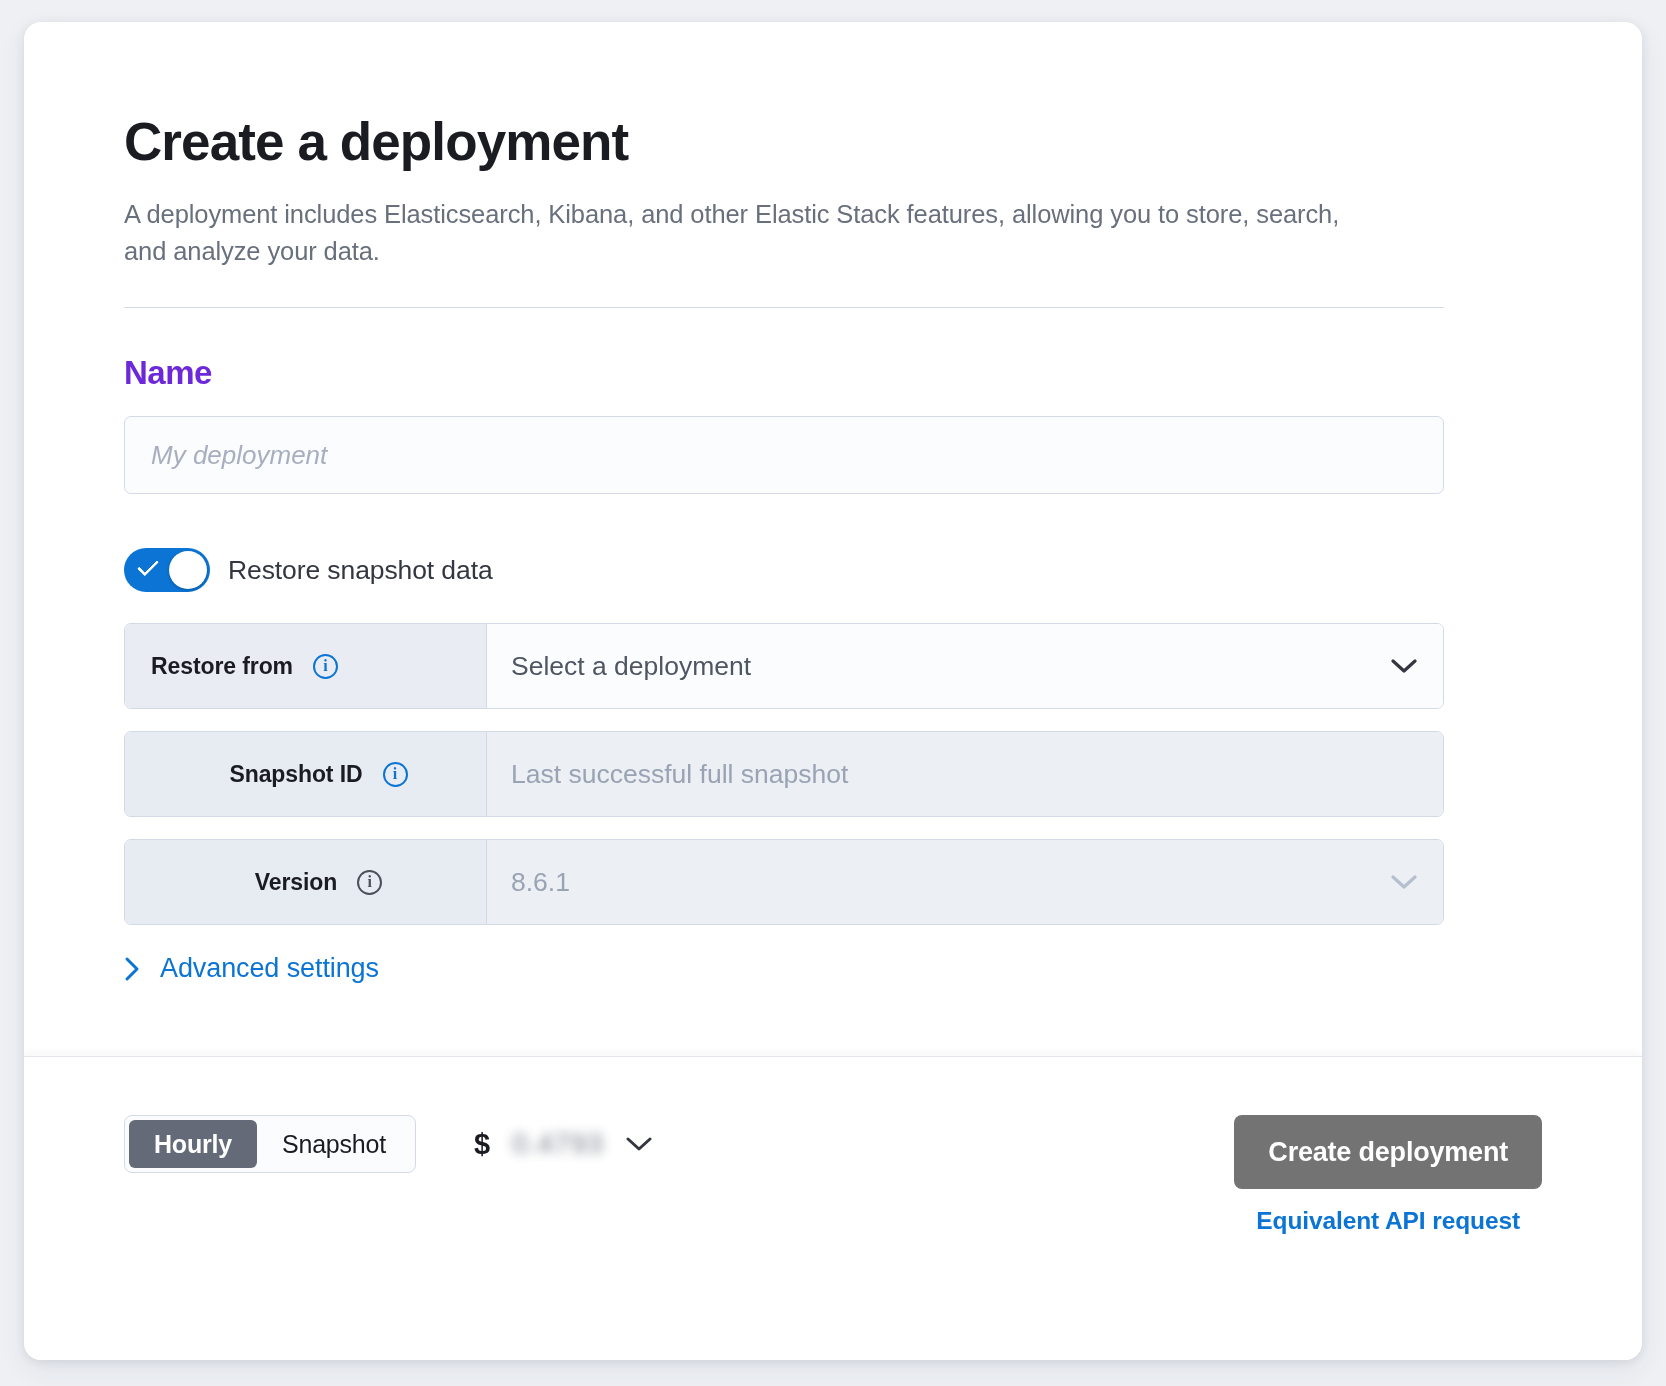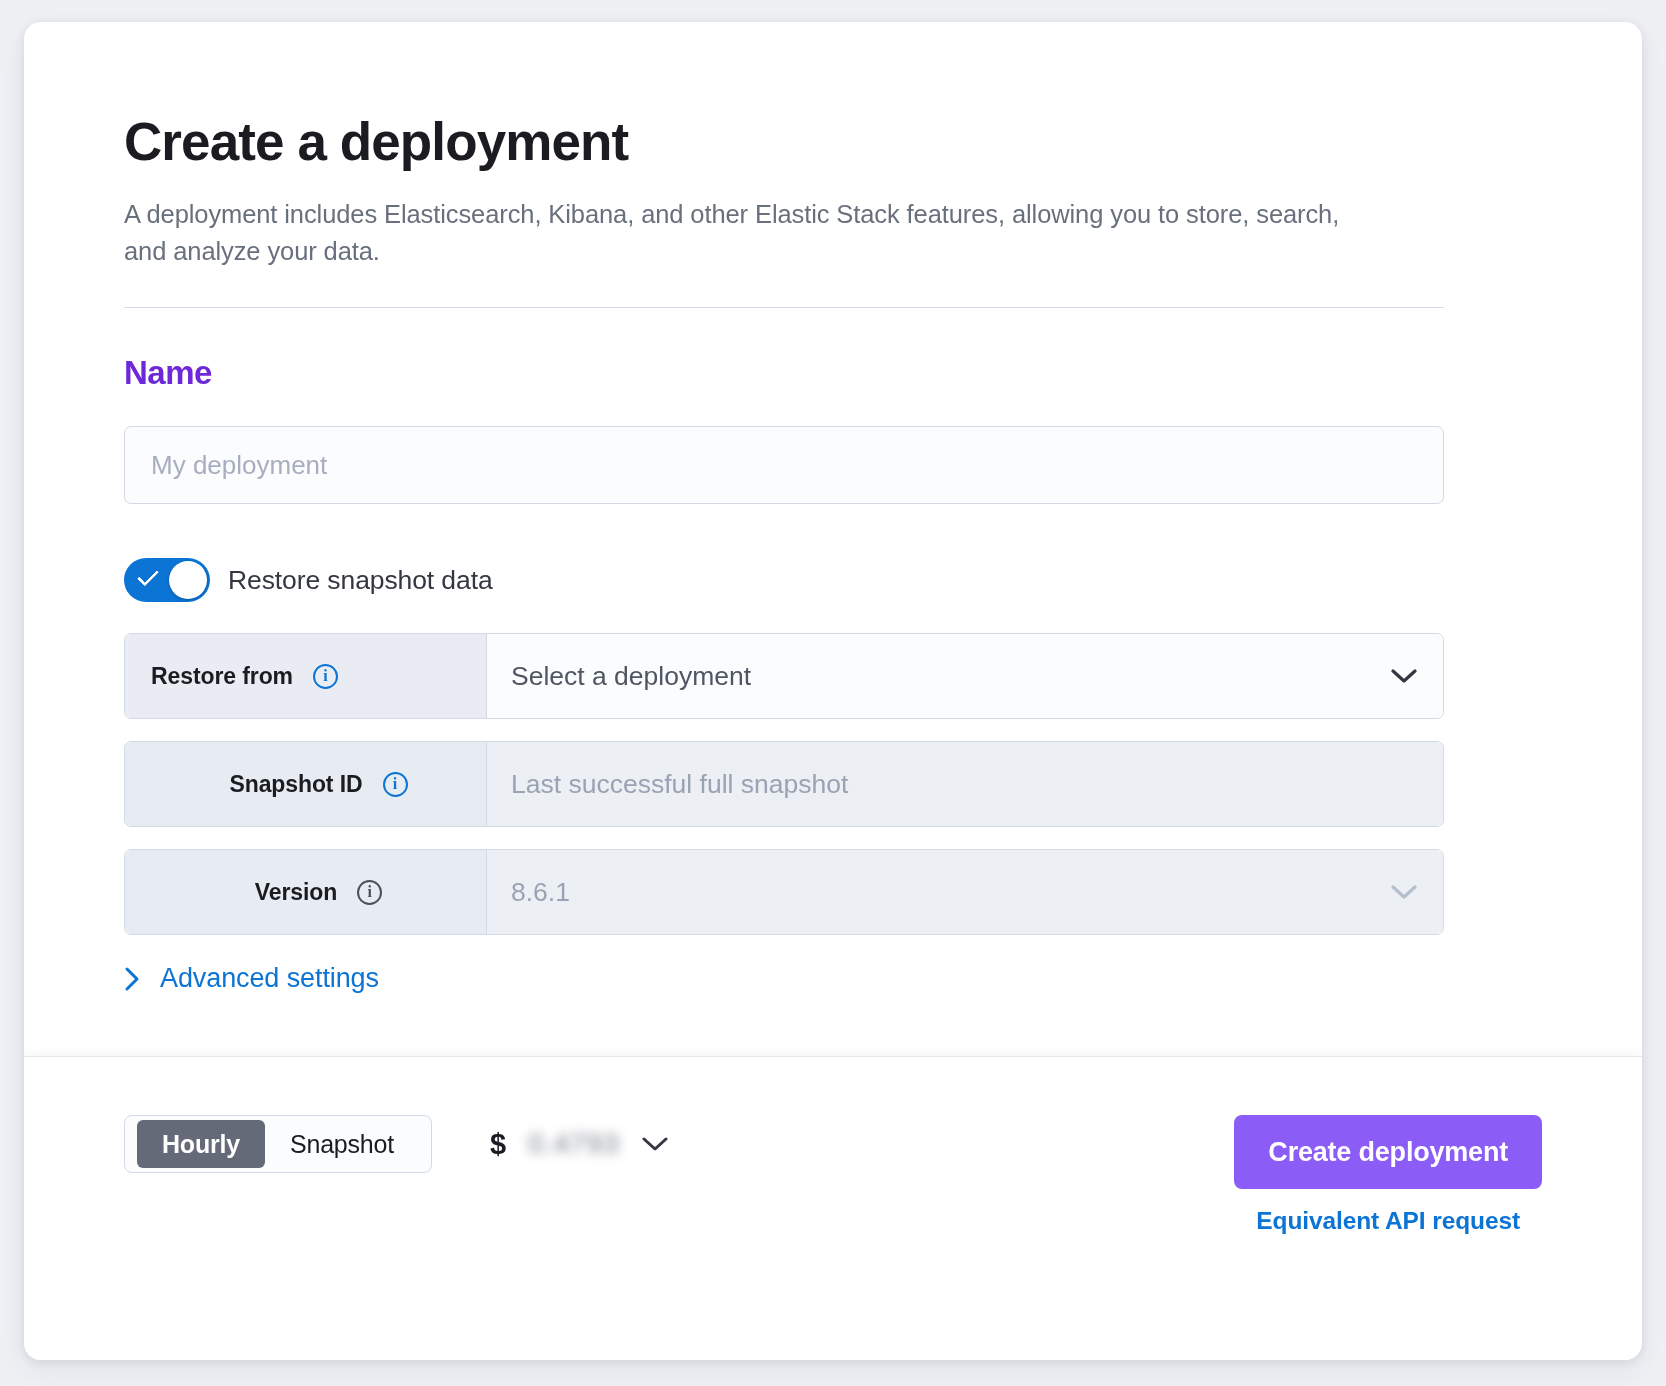--- a/index.html
+++ b/index.html
@@ -55,31 +55,32 @@
   }
 
   .section-head {
     font-size: 33px;
     font-weight: bold;
     color: #6d28d9;
     letter-spacing: -0.5px;
   }
   .name-section { margin-top: 46px; }
   .name-input {
-    margin-top: 34px;
+    margin-top: 24px;
     width: 1320px;
     height: 78px;
     background: #fbfcfd;
     border: 1px solid #d3dae6;
     border-radius: 7px;
     display: flex; align-items: center;
     padding: 0 26px;
     font-size: 26px;
     color: #a7aec0;
     box-shadow: inset 0 0 0 0 #fff;
+    font-style: italic;
   }
 
   .snap-head-row {
     margin-top: 54px;
     width: 1320px;
     display: flex; align-items: center; justify-content: space-between;
   }
   .toggle-wrap { display: flex; align-items: center; gap: 18px; }
   .toggle {
     position: relative;
@@ -190,21 +191,21 @@
     display: flex; align-items: flex-start; justify-content: space-between;
     padding: 58px 100px 0 100px;
     position: relative;
   }
   .foot-left { display: flex; align-items: center; gap: 58px; }
   .seg {
     display: flex;
     background: #fbfcfd;
     border: 1px solid #d3dae6;
     border-radius: 8px;
-    padding: 12px;
+    padding: 4px;
     height: 58px;
     align-items: center;
   }
   .seg .opt {
     height: 48px;
     display: flex; align-items: center;
     padding: 0 25px;
     border-radius: 6px;
     font-size: 25px;
     color: #1a1c21;
@@ -222,21 +223,21 @@
     font-size: 29px; font-weight: bold; color: #1a1c21;
   }
   .price .amount {
     font-size: 28px; color: #555c69;
     filter: blur(5.5px);
     letter-spacing: 1px;
     opacity: .82;
   }
   .foot-right { display: flex; flex-direction: column; align-items: center; gap: 18px; }
   .btn-primary {
-    background: #8b5cf6;
+    background: #737373;
     color: #ffffff;
     font-size: 27px;
     font-weight: bold;
     letter-spacing: -0.2px;
     border-radius: 8px;
     padding: 0 34px;
     height: 74px;
     display: flex; align-items: center; justify-content: center;
     border: none;
     font-family: "Liberation Sans", sans-serif;

